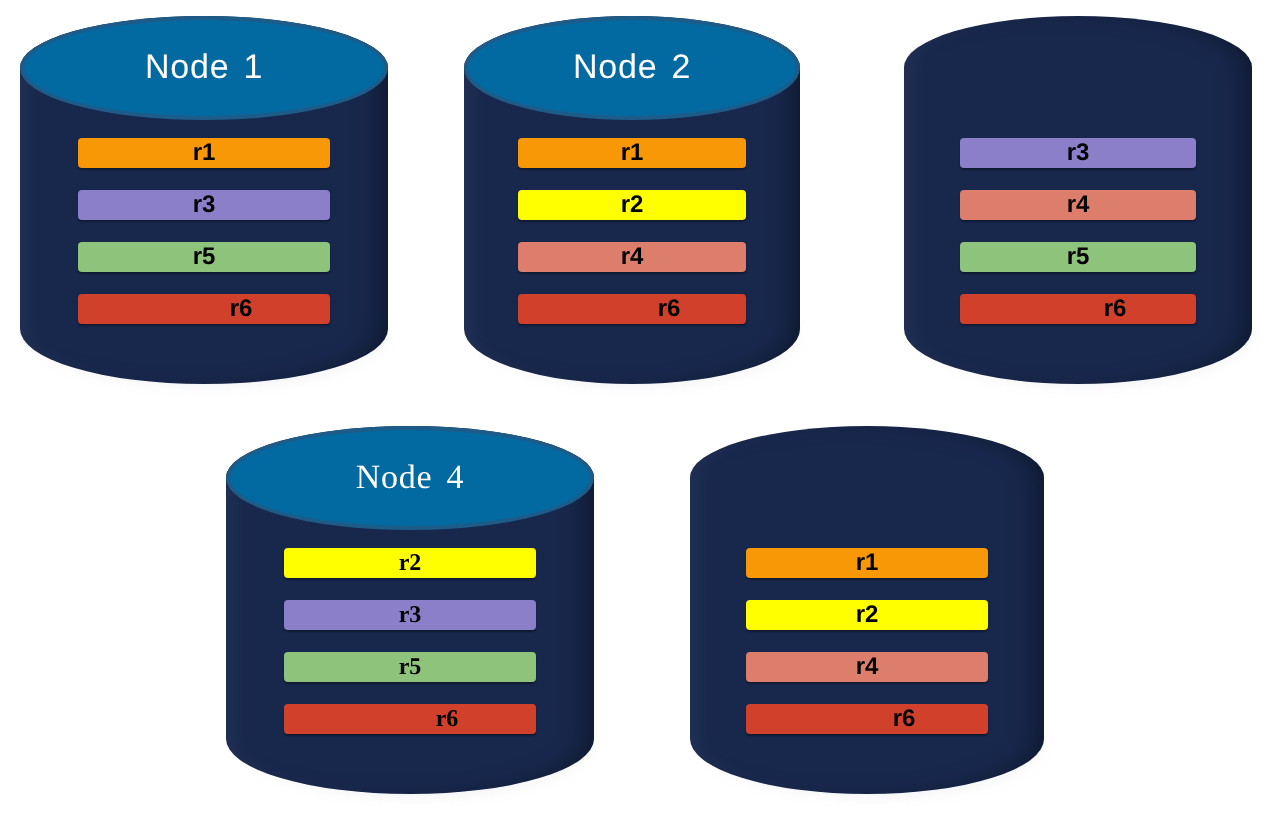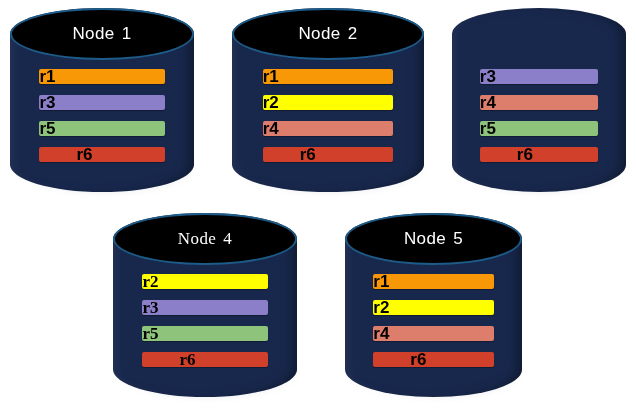--- a/index.html
+++ b/index.html
@@ -41,21 +41,21 @@
     box-shadow: inset -9px 0 14px -6px rgba(0,0,0,0.45),
                 inset 9px 0 12px -7px rgba(255,255,255,0.06);
   }
   .cyl-top {
     position: absolute;
     left: 0;
     top: 0;
     width: 100%;
     height: 28.5%;
     border-radius: 50%;
-    background: #000000;
+    background: #0369a1;
     border: 2px solid #1d5b88;
     box-sizing: border-box;
   }
   .cyl-top-label {
     position: absolute;
     left: 0;
     right: 0;
     top: 50%;
     transform: translateY(-50%);
     text-align: center;
@@ -74,23 +74,23 @@
     position: absolute;
     left: 16%;
     right: 16%;
     top: 33%;
   }
   .replica {
     position: relative;
     height: 15px;
     margin-bottom: 11px;
     border-radius: 2px;
-    text-align: left;
+    text-align: center;
     line-height: 15px;
-    font-size: 17px;
+    font-size: 12px;
     font-weight: bold;
     color: #000000;
     box-shadow: 0 1px 1px rgba(0,0,0,0.35);
   }
   .replica:last-child {
     margin-bottom: 4px;
     padding-left: 37px;
   }
 </style>
 </head>
@@ -107,21 +107,21 @@
       </div>
     </div>
     <div class="replicas">
       <div class="replica" style="background:#f99806;">r1</div>
       <div class="replica" style="background:#8a7fc8;">r3</div>
       <div class="replica" style="background:#8dc37a;">r5</div>
       <div class="replica" style="background:#d0402a;">r6</div>
     </div>
   </div>
 
-  <div class="node" style="left:232px; top:8px; width:192px; height:184px;">
+  <div class="node" style="left:232px; top:8px; width:168px; height:184px;">
     <div class="cyl-shadow"></div>
     <div class="cyl-body"></div>
     <div class="cyl-top">
       <div class="cyl-top-label">
         <span>Node</span><span class="num">2</span>
       </div>
     </div>
     <div class="replicas">
       <div class="replica" style="background:#f99806;">r1</div>
       <div class="replica" style="background:#ffff00;">r2</div>
@@ -153,25 +153,20 @@
       <div class="replica" style="background:#ffff00;">r2</div>
       <div class="replica" style="background:#8a7fc8;">r3</div>
       <div class="replica" style="background:#8dc37a;">r5</div>
       <div class="replica" style="background:#d0402a;">r6</div>
     </div>
   </div>
 
   <div class="node" style="left:345px; top:213px; width:177px; height:184px;">
     <div class="cyl-shadow"></div>
     <div class="cyl-body"></div>
-    <div class="cyl-top">
-      <div class="cyl-top-label">
-        <span>Node</span><span class="num">5</span>
-      </div>
-    </div>
     <div class="replicas">
       <div class="replica" style="background:#f99806;">r1</div>
       <div class="replica" style="background:#ffff00;">r2</div>
       <div class="replica" style="background:#dd7d6c;">r4</div>
       <div class="replica" style="background:#d0402a;">r6</div>
     </div>
   </div>
 
 </div>
 

